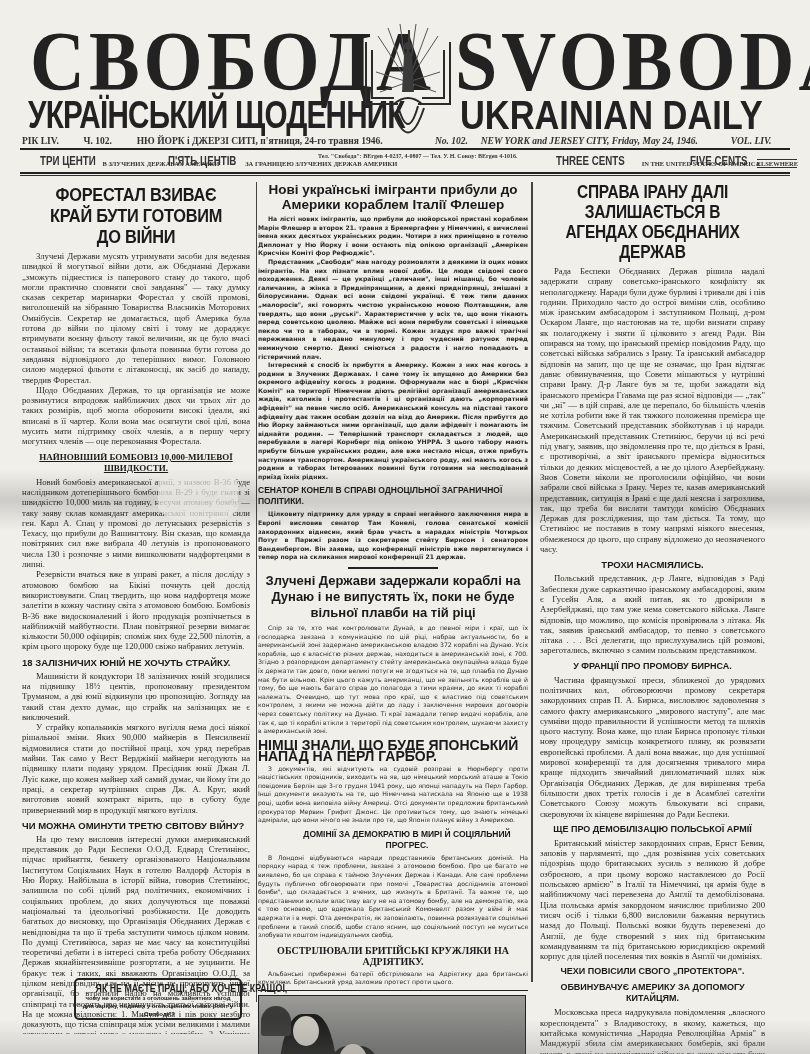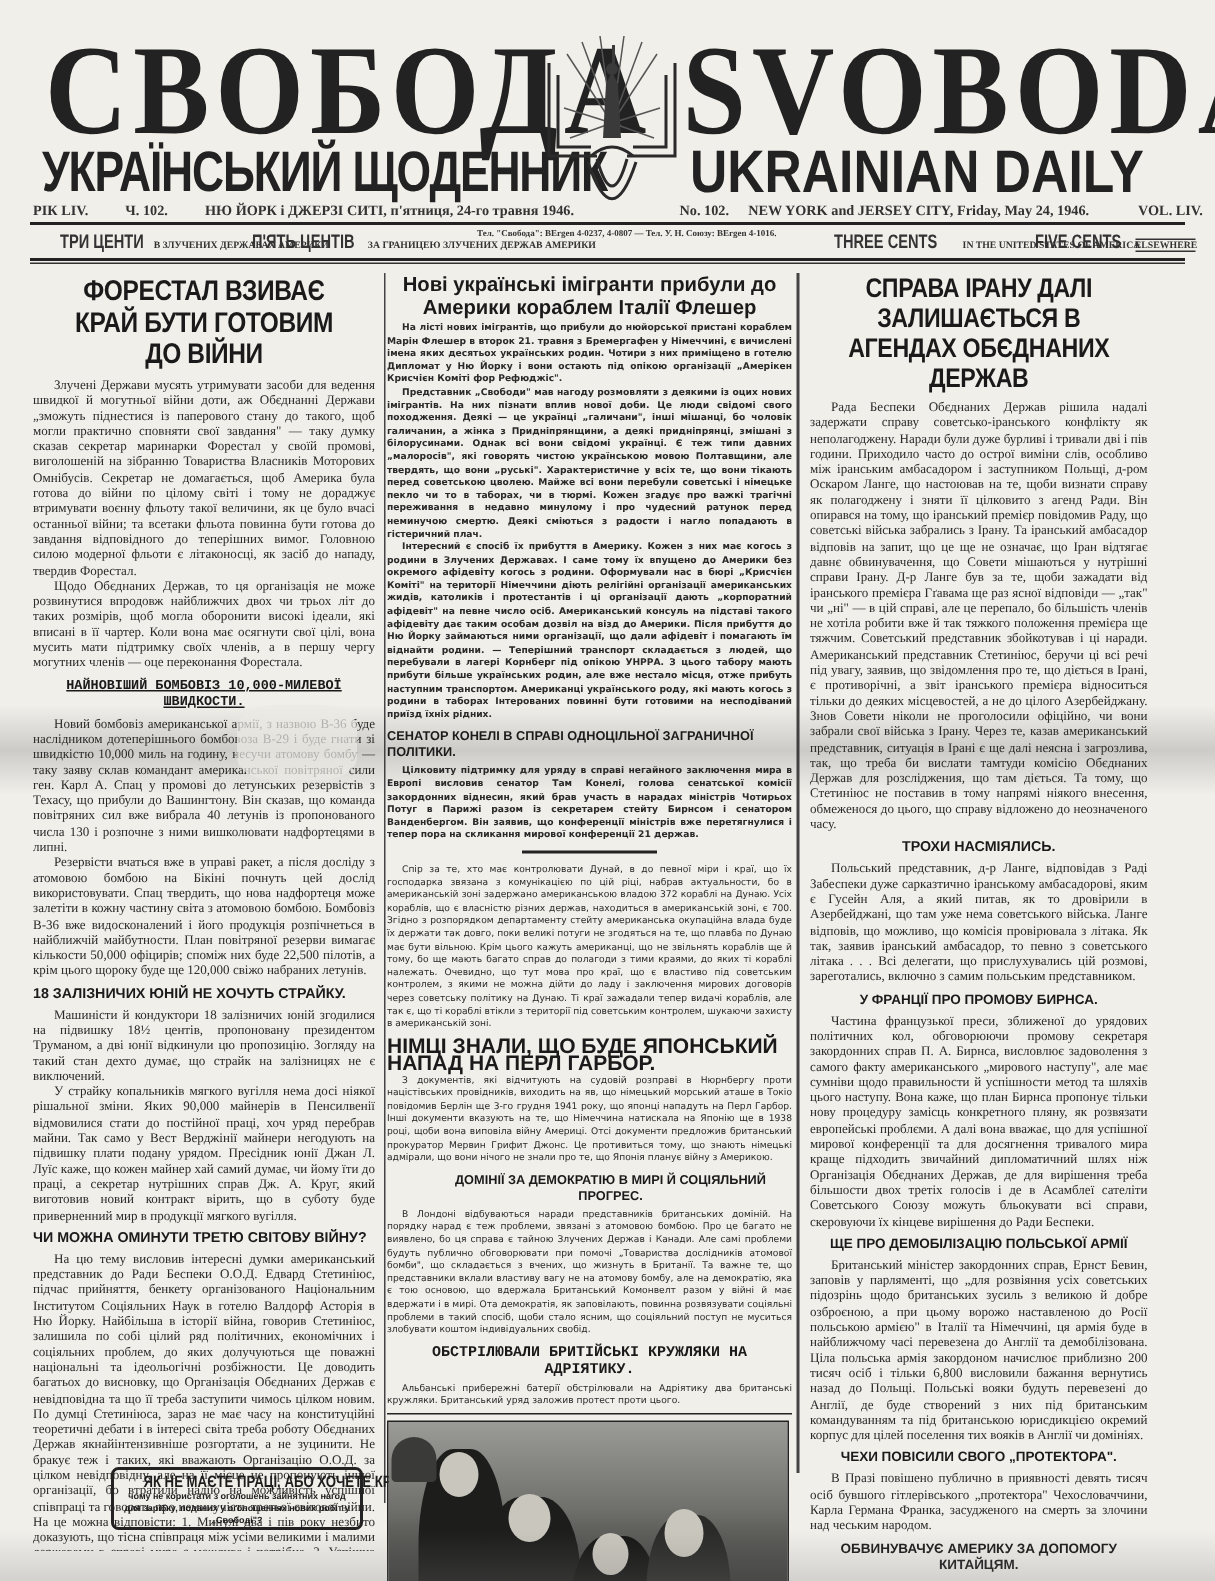--- a/index.html
+++ b/index.html
@@ -23,21 +23,21 @@
 
   
   .col { position: absolute; top: 178px; }
   .col-left { left: 50px; width: 210px; }
   .col-mid { left: 258px; width: 270px; }
   .col-right { left: 540px; width: 225px; }
   .vrule { position: absolute; top: 182px; width: 0; border-left: 1px solid #444; }
 
   .hl-big { font-family: "Liberation Sans", sans-serif; font-weight: bold; font-size: 18px; line-height: 19px; text-align: center; transform: scaleX(0.86); color: #1a1a1a; letter-spacing: -0.3px; }
   .hl-mid { font-family: "Liberation Sans", sans-serif; font-weight: bold; font-size: 13px; line-height: 15px; text-align: center; color: #1a1a1a; }
-  .hl-sub { font-family: Liberation Mono, monospace; font-weight: bold; font-size: 9px; line-height: 11px; text-align: center; margin: 5px 0 3px; color: #1a1a1a; }
+  .hl-sub { font-family: Liberation Serif, serif; font-weight: bold; font-size: 9px; line-height: 11px; text-align: center; margin: 5px 0 3px; color: #1a1a1a; }
   .hl-sub.left { text-align: left; }
   .body-text { font-size: 8.7px; line-height: 10.3px; text-align: justify; text-indent: 14px; color: #2a2a2a; }
   .body-sans { font-family: "DejaVu Sans", sans-serif; font-size: 6.1px; line-height: 8.6px; text-align: justify; text-indent: 10px; color: #2a2a2a; }
   .body-sans.bold { font-weight: bold; }
 
   .photo { position: relative; width: 268px; height: 168px; background: linear-gradient(180deg, #9b9b98 0%, #6f6f6c 35%, #2e2e2c 70%, #6c6c69 100%); border: 1px solid #222; overflow: hidden; }
   .fig { position: absolute; border-radius: 40% 40% 10% 10%; background: #1d1d1c; }
   .face { position: absolute; border-radius: 50%; background: #c9c6bd; }
 
   .adbox { position: absolute; left: 74px; top: 978px; width: 168px; height: 42px; border: 2px solid #222; border-radius: 5px; padding: 2px 4px; text-align: center; }
@@ -82,21 +82,21 @@
       <rect x="50" y="8" width="2" height="14" fill="#3a3a3a"></rect>
     </svg>
 
     <div class="dateline" style="left:22px;">
       <span>РІК LIV.</span>
       <span style="display:inline-block;width:20px"></span>
       <span>Ч. 102.</span>
       <span style="display:inline-block;width:20px"></span>
       <span>НЮ ЙОРК і ДЖЕРЗІ СИТІ, п'ятниця, 24-го травня 1946.</span>
     </div>
-    <div class="dateline" style="left:453px;">
+    <div class="dateline" style="left:435px;font-style:italic;">
       <span>No. 102.</span>
       <span style="display:inline-block;width:8px"></span>
       <span>NEW YORK and JERSEY CITY, Friday, May 24, 1946.</span>
       <span style="display:inline-block;width:28px"></span>
       <span>VOL. LIV.</span>
     </div>
 
     <div class="rule" style="top:148px;"></div>
 
     <div class="priceline" style="left:40px;">
@@ -151,20 +151,21 @@
     <div class="hl-mid" style="margin-top:4px; font-size:13.5px;">Нові українські імігранти прибули до Америки кораблем Італії Флешер</div>
     <div style="height:3px"></div>
     <p class="body-sans bold">На лісті нових імігрантів, що прибули до нюйорської пристані кораблем Марін Флешер в второк 21. травня з Бремергафен у Німеччині, є вичислені імена яких десятьох українських родин. Чотири з них приміщено в готелю Дипломат у Ню Йорку і вони остають під опікою організації „Амерікен Крисчієн Коміті фор Рефюджіс".</p>
     <p class="body-sans bold">Представник „Свободи" мав нагоду розмовляти з деякими із оцих нових імігрантів. На них пізнати вплив нової доби. Це люди свідомі свого походження. Деякі — це українці „галичани", інші мішанці, бо чоловік галичанин, а жінка з Придніпрянщини, а деякі придніпрянці, змішані з білорусинами. Однак всі вони свідомі українці. Є теж типи давних „малоросів", які говорять чистою українською мовою Полтавщини, але твердять, що вони „руські". Характеристичне у всіх те, що вони тікають перед советською цволею. Майже всі вони перебули советські і німецьке пекло чи то в таборах, чи в тюрмі. Кожен згадує про важкі трагічні переживання в недавно минулому і про чудесний ратунок перед неминучою смертю. Деякі сміються з радости і нагло попадають в гістеричний плач.</p>
     <p class="body-sans bold">Інтересний є спосіб їх прибуття в Америку. Кожен з них має когось з родини в Злучених Державах. І саме тому їх впущено до Америки без окремого афідевіту когось з родини. Оформували нас в бюрі „Крисчієн Коміті" на території Німеччини діють релігійні організації американських жидів, католиків і протестантів і ці організації дають „корпоратний афідевіт" на певне число осіб. Американський консуль на підставі такого афідевіту дає таким особам дозвіл на візд до Америки. Після прибуття до Ню Йорку займаються ними організації, що дали афідевіт і помагають їм віднайти родини. — Теперішний транспорт складається з людей, що перебували в лагері Корнберг під опікою УНРРА. З цього табору мають прибути більше українських родин, але вже нестало місця, отже прибуть наступним транспортом. Американці українського роду, які мають когось з родини в таборах Інтерованих повинні бути готовими на несподіваний приїзд їхніх рідних.</p>
 
     <div class="hl-sub left" style="font-family:'Liberation Sans',sans-serif; font-size:8.5px; margin-top:4px;">СЕНАТОР КОНЕЛІ В СПРАВІ ОДНОЦІЛЬНОЇ ЗАГРАНИЧНОЇ ПОЛІТИКИ.</div>
     <p class="body-sans bold">Цілковиту підтримку для уряду в справі негайного заключення мира в Европі висловив сенатор Там Конелі, голова сенатської комісії закордонних віднесин, який брав участь в нарадах міністрів Чотирьох Потуг в Парижі разом із секретарем стейту Бирнсом і сенатором Ванденбергом. Він заявив, що конференції міністрів вже перетягнулися і тепер пора на скликання мирової конференції 21 держав.</p>
 
     <div style="width:90px; margin:5px auto 4px; border-top:2px solid #222;"></div>
+    <div class="hl-mid" style="font-size:13px; line-height:16px;">Злучені Держави задержали кораблі на Дунаю і не випустять їх, поки не буде вільної плавби на тій ріці</div>
     <div style="height:3px"></div>
     <p class="body-sans">Спір за те, хто має контролювати Дунай, в до певної міри і краї, що їх господарка звязана з комунікацією по цій ріці, набрав актуальности, бо в американській зоні задержано американською владою 372 кораблі на Дунаю. Усіх кораблів, що є власністю різних держав, находиться в американській зоні, є 700. Згідно з розпорядком департаменту стейту американська окупаційна влада буде їх держати так довго, поки великі потуги не згодяться на те, що плавба по Дунаю має бути вільною. Крім цього кажуть американці, що не звільнять кораблів ще й тому, бо ще мають багато справ до полагоди з тими краями, до яких ті кораблі належать. Очевидно, що тут мова про краї, що є властиво під советським контролем, з якими не можна дійти до ладу і заключення мирових договорів через советську політику на Дунаю. Ті краї зажадали тепер видачі кораблів, але так є, що ті кораблі втікли з території під советським контролем, шукаючи захисту в американській зоні.</p>
 
     <div class="hl-sub left" style="font-family:'Liberation Sans',sans-serif; font-size:14px; margin-top:4px;">НІМЦІ ЗНАЛИ, ЩО БУДЕ ЯПОНСЬКИЙ НАПАД НА ПЕРЛ ГАРБОР.</div>
     <p class="body-sans">З документів, які відчитують на судовій розправі в Нюрнбергу проти націстівських провідників, виходить на яв, що німецький морський аташе в Токіо повідомив Берлін ще 3-го грудня 1941 року, що японці нападуть на Перл Гарбор. Інші документи вказують на те, що Німеччина натискала на Японію ще в 1938 році, щоби вона виповіла війну Америці. Отсі документи предложив британський прокуратор Мервин Грифит Джонс. Це противиться тому, що знають німецькі адмірали, що вони нічого не знали про те, що Японія планує війну з Америкою.</p>
 
     <div class="hl-sub" style="font-family:'Liberation Sans',sans-serif; font-size:8.5px; margin-top:4px;padding-left:28px;">ДОМІНІЇ ЗА ДЕМОКРАТІЮ В МИРІ Й СОЦІЯЛЬНИЙ ПРОГРЕС.</div>
     <p class="body-sans">В Лондоні відбуваються наради представників британських доміній. На порядку нарад є теж проблеми, звязані з атомовою бомбою. Про це багато не виявлено, бо ця справа є тайною Злучених Держав і Канади. Але самі проблеми будуть публично обговорювати при помочі „Товариства дослідників атомової бомби", що складається з вчених, що жизнуть в Британії. Та важне те, що представники вклали властиву вагу не на атомову бомбу, але на демократію, яка є тою основою, що вдержала Британський Комонвелт разом у війні й має вдержати і в мирі. Ота демократія, як заповілають, повинна розвязувати соціяльні проблеми в такий спосіб, щоби стало ясним, що соціяльний поступ не муситься злобувати коштом індивідуальних свобід.</p>
 
     <div class="hl-sub" style="font-size:10px; margin-top:5px;">ОБСТРІЛЮВАЛИ БРИТІЙСЬКІ КРУЖЛЯКИ НА АДРІЯТИКУ.</div>
@@ -194,21 +195,20 @@
     <div class="hl-sub" style="font-family:'Liberation Sans',sans-serif; font-size:9.5px;">ТРОХИ НАСМІЯЛИСЬ.</div>
     <p class="body-text">Польський представник, д-р Ланге, відповідав з Раді Забеспеки дуже сарказтично іранському амбасадорові, яким є Гусейн Аля, а який питав, як то дровірили в Азербейджані, що там уже нема советського війська. Ланге відповів, що можливо, що комісія провірювала з літака. Як так, заявив іранський амбасадор, то певно з советського літака . . . Всі делегати, що прислухувались цій розмові, зареготались, включно з самим польським представником.</p>
 
     <div class="hl-sub" style="font-family:'Liberation Sans',sans-serif; font-size:9px;">У ФРАНЦІЇ ПРО ПРОМОВУ БИРНСА.</div>
     <p class="body-text">Частина французької преси, зближеної до урядових політичних кол, обговорюючи промову секретаря закордонних справ П. А. Бирнса, висловлює задоволення з самого факту американського „мирового наступу", але має сумніви щодо правильности й успішности метод та шляхів цього наступу. Вона каже, що план Бирнса пропонує тільки нову процедуру замісць конкретного пляну, як розвязати европейські проблєми. А далі вона вважає, що для успішної мирової конференції та для досягнення тривалого мира краще підходить звичайний дипломатичний шлях ніж Організація Обєднаних Держав, де для вирішення треба більшости двох третіх голосів і де в Асамблеї сателіти Советського Союзу можуть бльокувати всі справи, скеровуючи їх кінцеве вирішення до Ради Беспеки.</p>
 
     <div class="hl-sub" style="font-family:'Liberation Sans',sans-serif; font-size:9px;">ЩЕ ПРО ДЕМОБІЛІЗАЦІЮ ПОЛЬСЬКОЇ АРМІЇ</div>
     <p class="body-text">Британський міністер закордонних справ, Ернст Бевин, заповів у парляменті, що „для розвіяння усіх советських підозрінь щодо британських зусиль з великою й добре озброєною, а при цьому ворожо наставленою до Росії польською армією" в Італії та Німеччині, ця армія буде в найближчому часі перевезена до Англії та демобілізована. Ціла польська армія закордоном начислює приблизно 200 тисяч осіб і тільки 6,800 висловили бажання вернутись назад до Польщі. Польські вояки будуть перевезені до Англії, де буде створений з них під британським командуванням та під британською юрисдикцією окремий корпус для цілей поселення тих вояків в Англії чи домініях.</p>
 
     <div class="hl-sub" style="font-family:'Liberation Sans',sans-serif; font-size:9px;">ЧЕХИ ПОВІСИЛИ СВОГО „ПРОТЕКТОРА".</div>
-    <p class="body-text">В Празі повішено публично в приявності девять тисяч осіб бувшого гітлерівського „протектора" Чехословаччини, Карла Германа Франка, засудженого на смерть за злочини над чеським народом.</p>
 
     <div class="hl-sub" style="font-family:'Liberation Sans',sans-serif; font-size:9px;">ОБВИНУВАЧУЄ АМЕРИКУ ЗА ДОПОМОГУ КИТАЙЦЯМ.</div>
     <p class="body-text">Московська преса надрукувала повідомлення „власного кореспондента" з Владивостоку, в якому, кажеться, що китайська комуністична „Народна Революційна Армія" в Манджурії збила сім американських бомберів, які брали участь в атаці на комуністичні війська та яких пільоти були американцями. Знов з „авторітетного джерела" ця преса довідується, що війська Куомінтангу (китайські націоналісти) забезпечені американською зброєю, частину якої здобули червоні війська як трофеї. З Вашингтону ці вісти офіційно заперечують.</p>
   </div>
 
   <div class="smudge" style="left:0; top:470px; width:810px; height:60px; background:linear-gradient(180deg, rgba(0,0,0,0) 0%, rgba(40,40,40,0.18) 50%, rgba(0,0,0,0) 100%);"></div>
   <div class="smudge" style="left:0; top:1020px; width:810px; height:34px; background:linear-gradient(180deg, rgba(0,0,0,0) 0%, rgba(120,120,120,0.25) 100%);"></div>
   <div class="smudge" style="left:158px; top:470px; width:80px; height:50px; background:rgba(235,233,228,0.7); border-radius:30%;"></div>
 </div>
 

